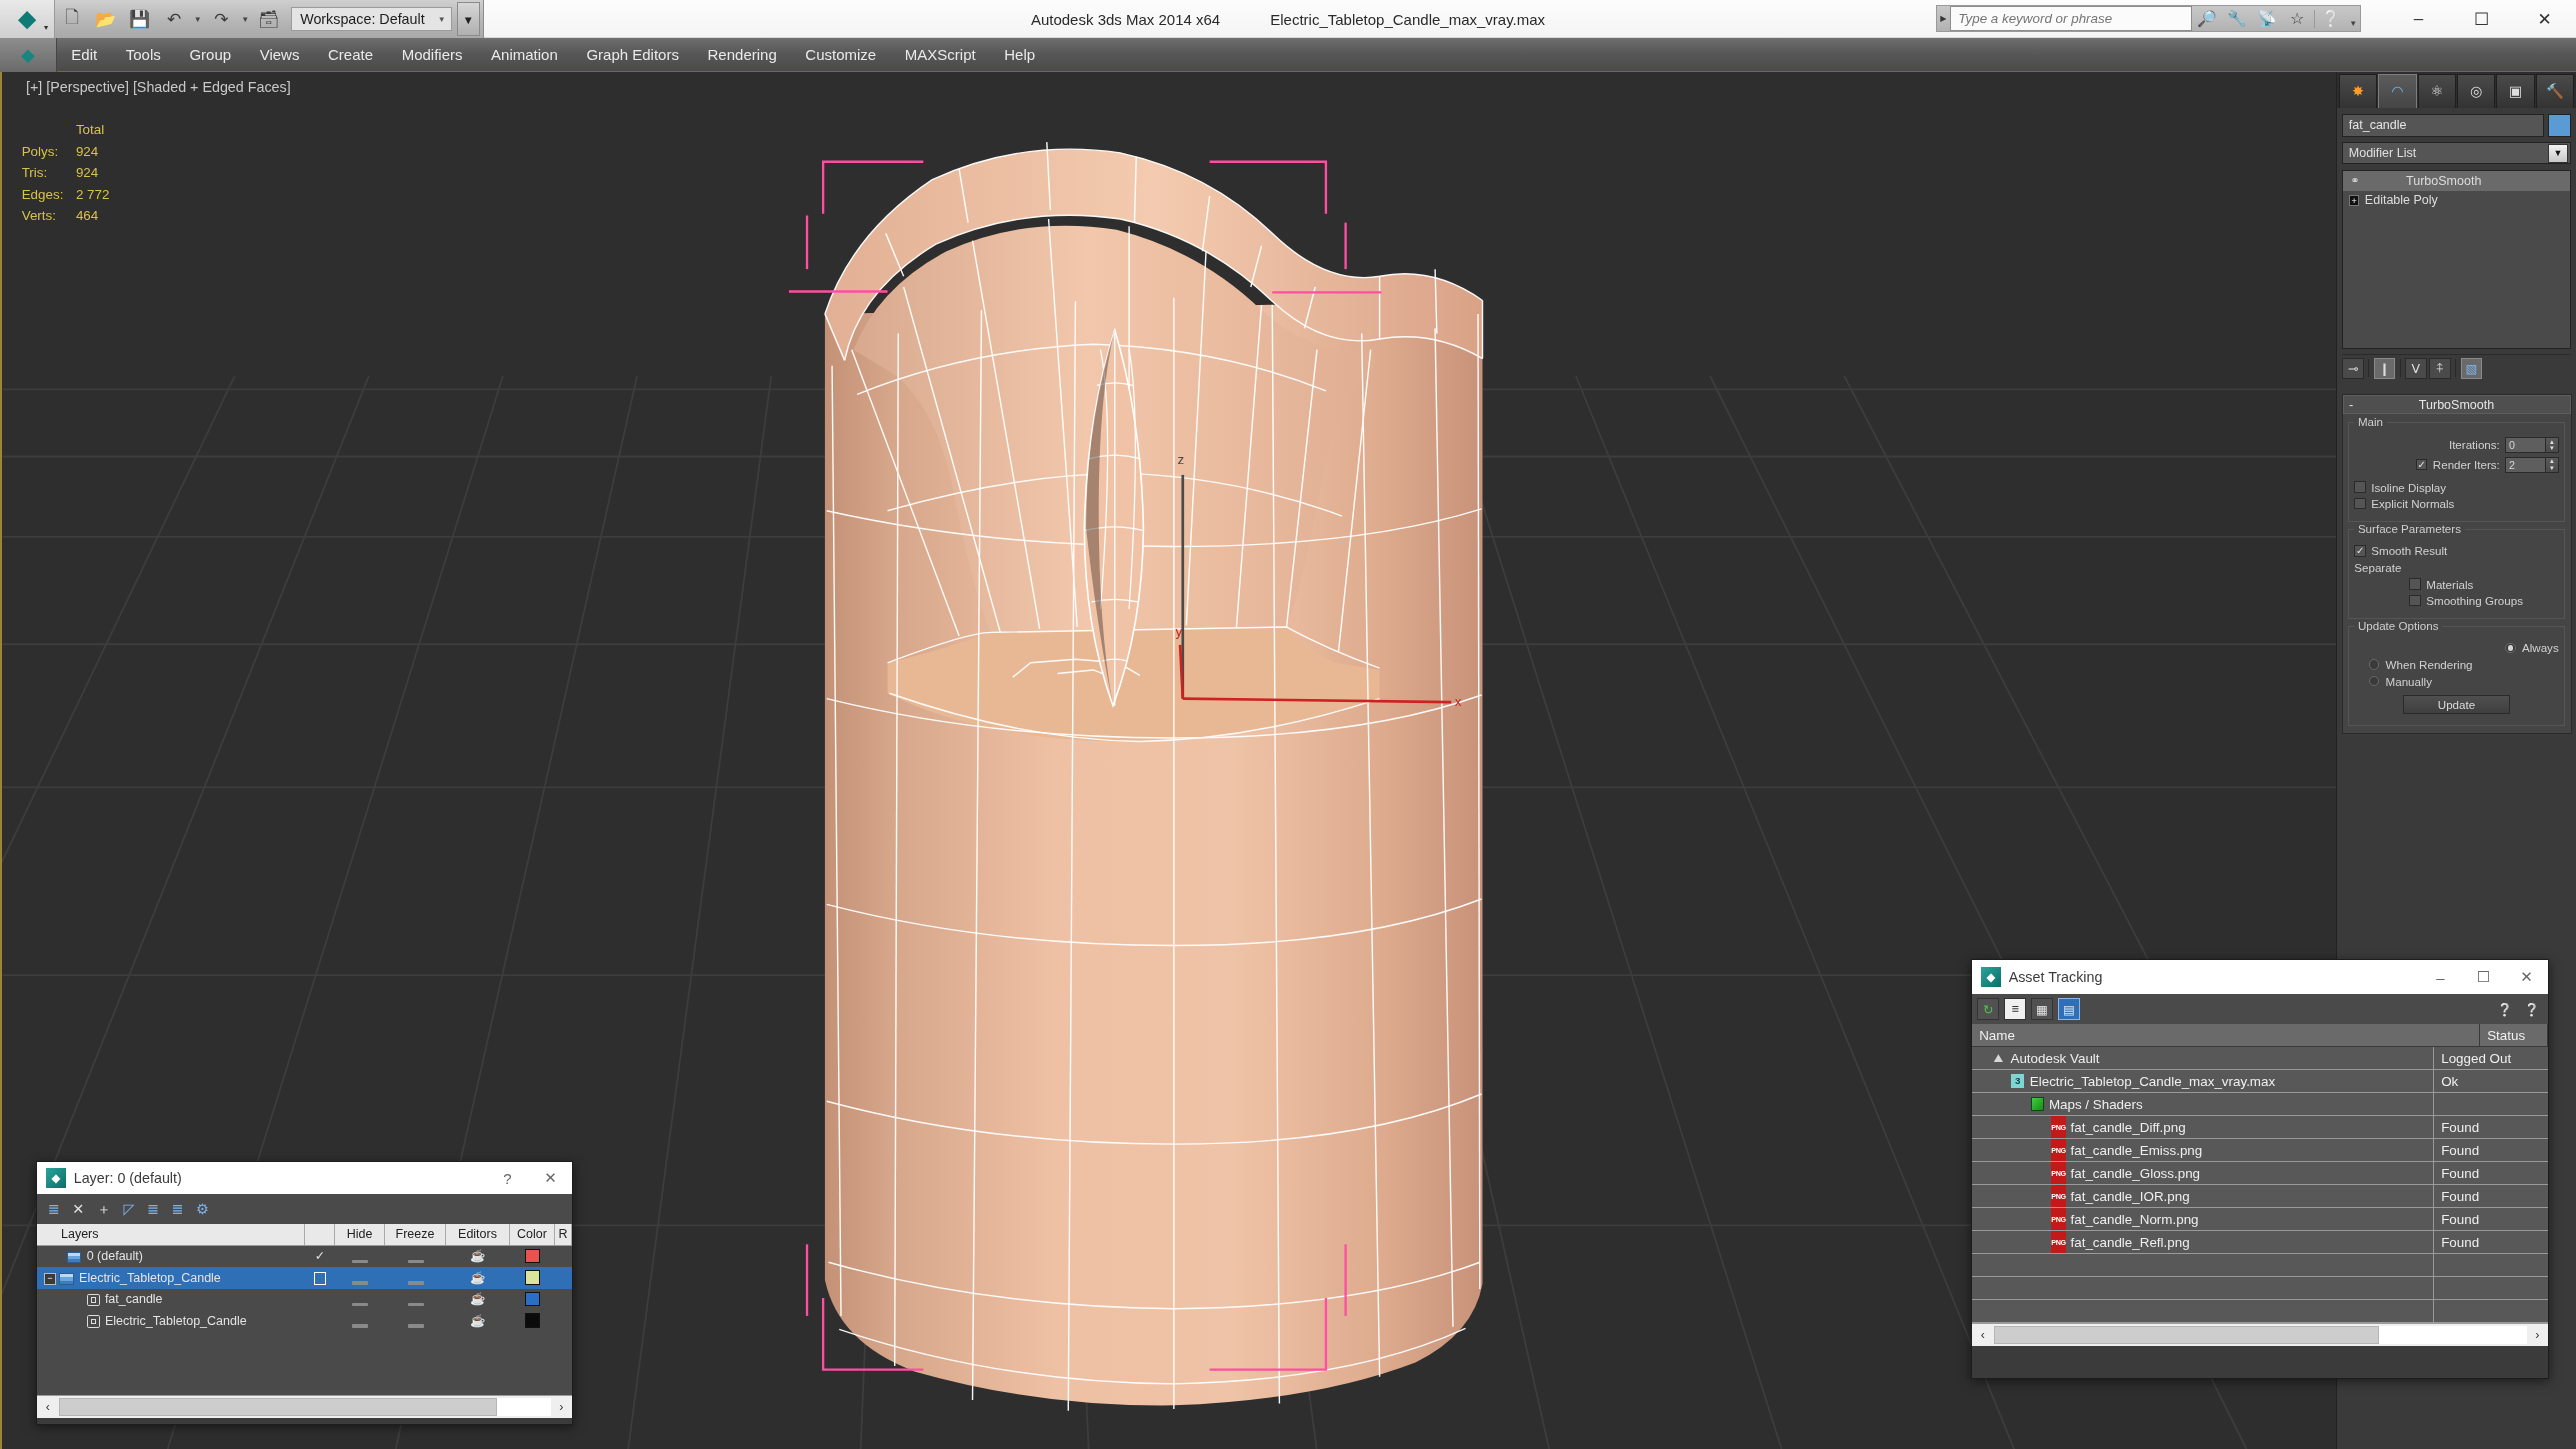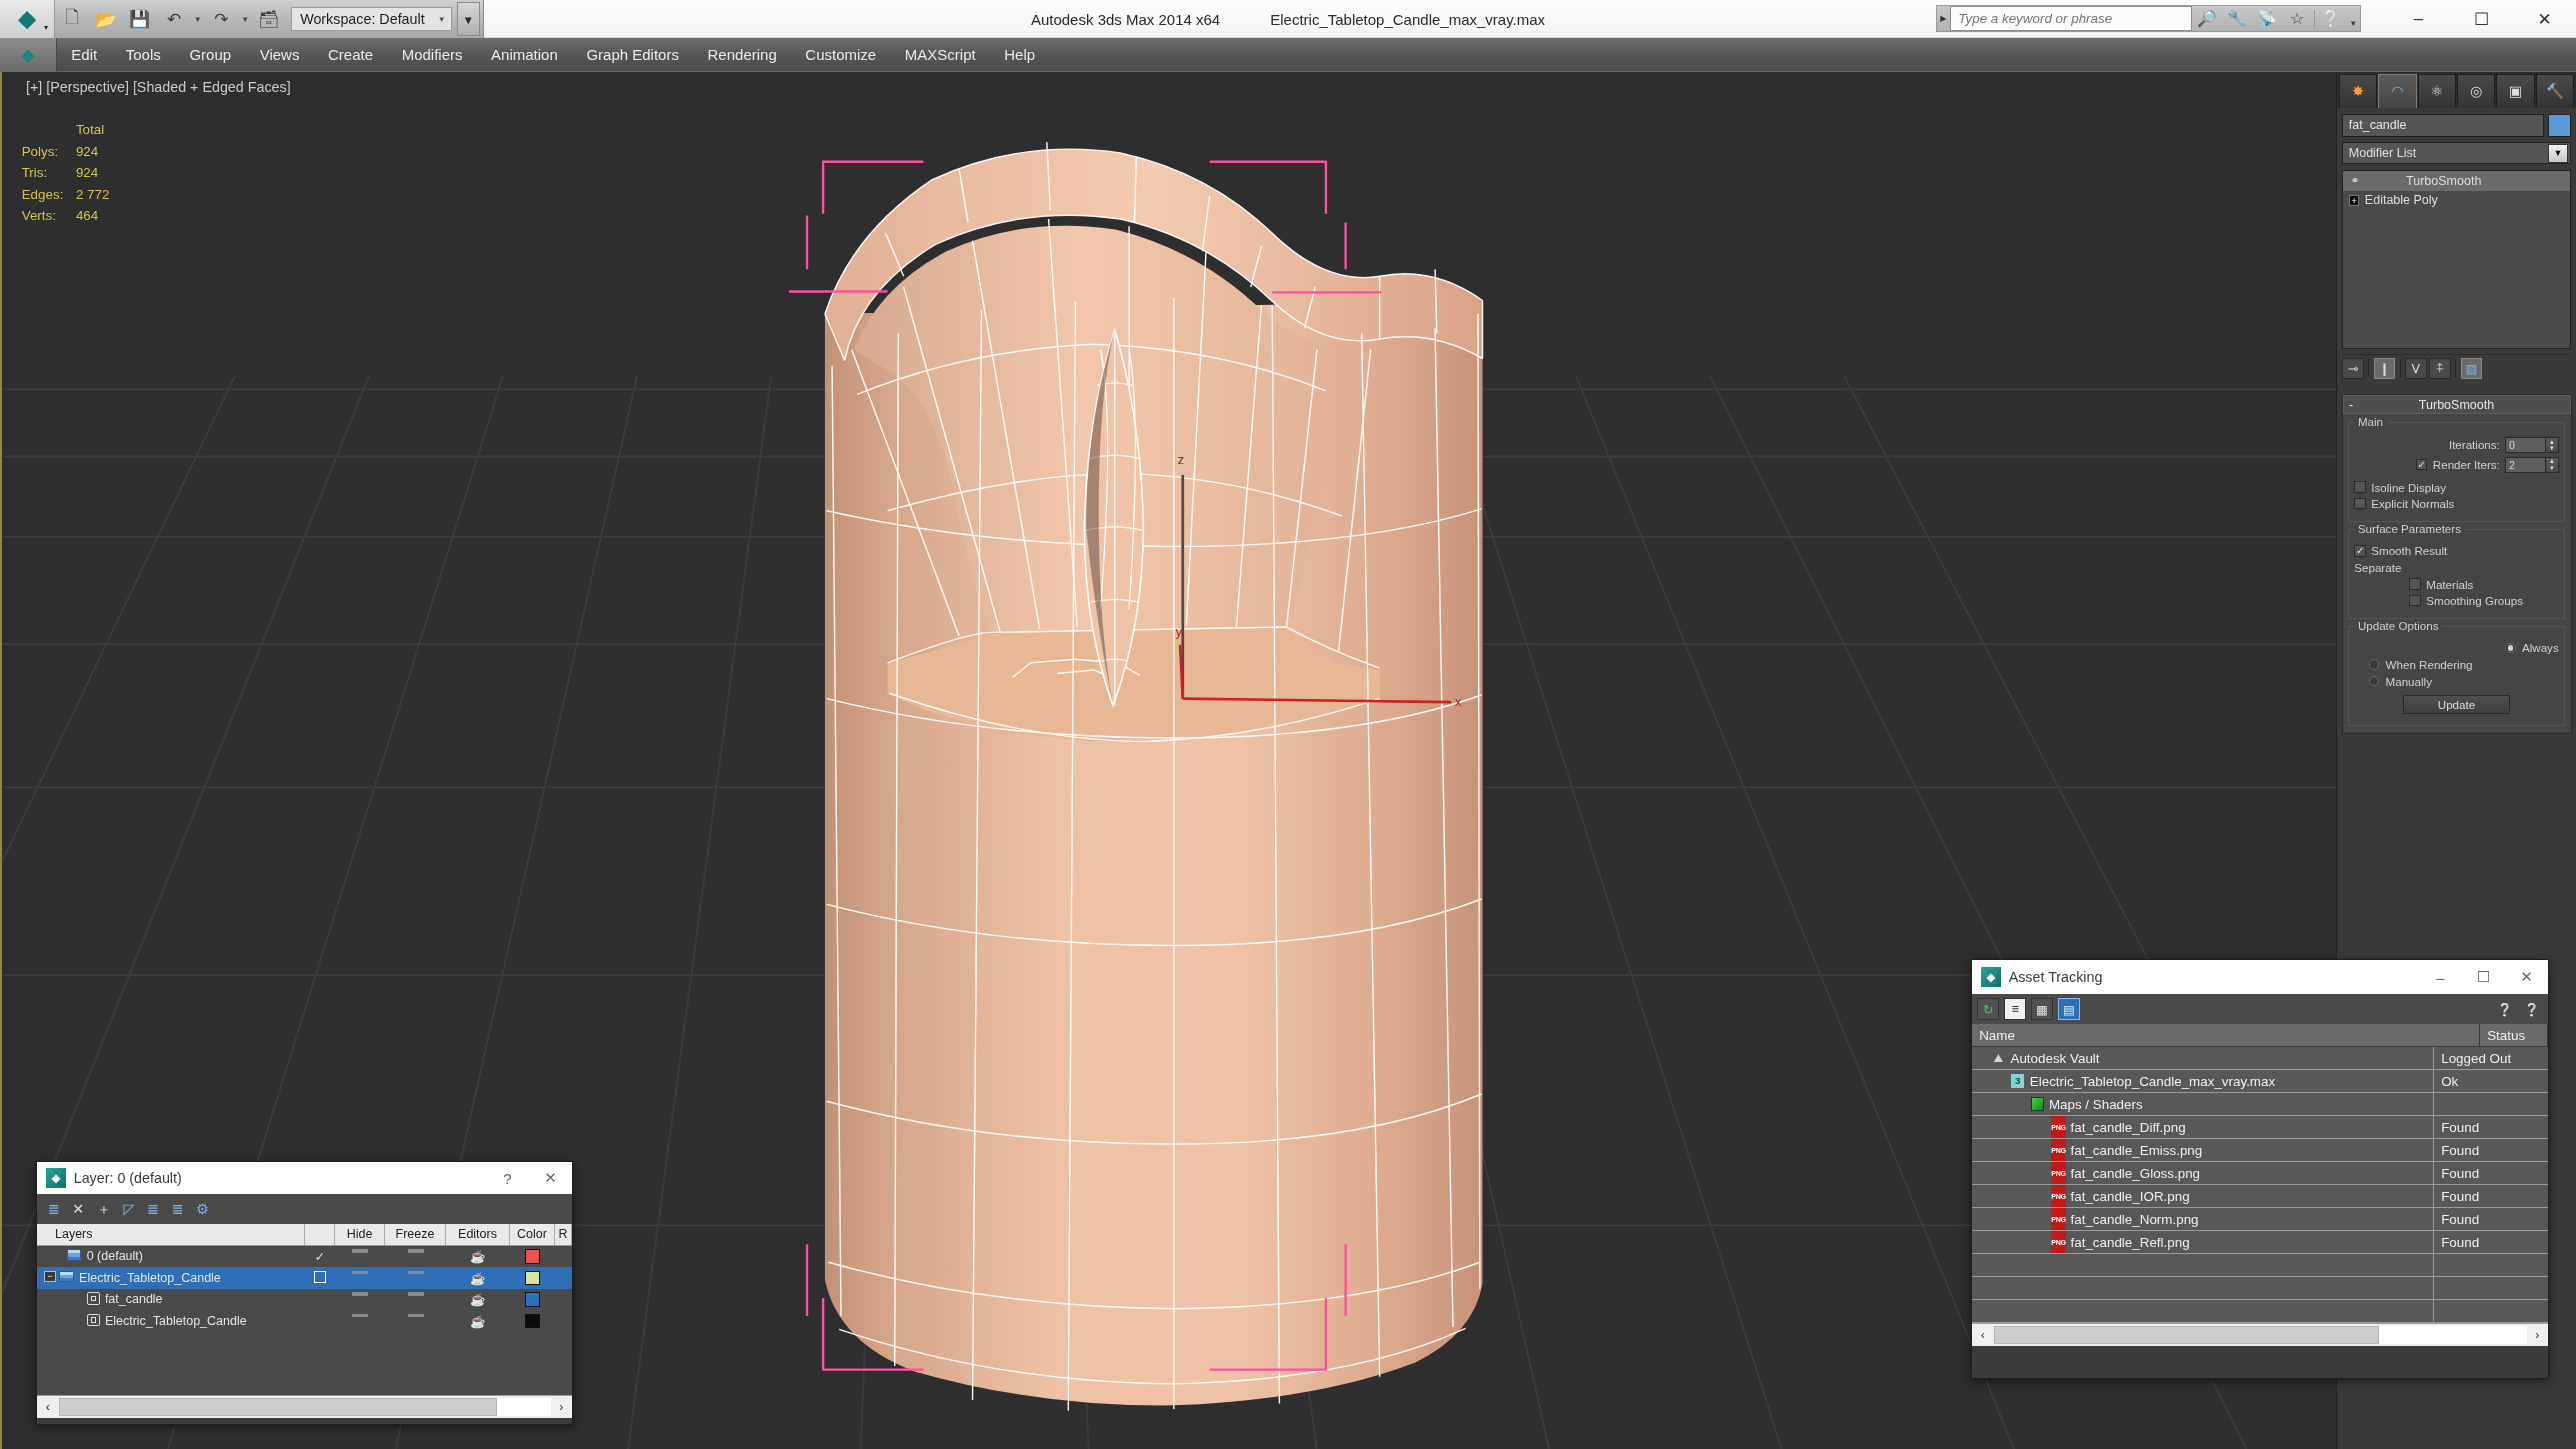--- a/index.html
+++ b/index.html
@@ -208,24 +208,24 @@
   .maps-ico { width:12.5px;height:13.4px;background:linear-gradient(135deg,#3dd13d,#1a8a1a);margin-right:5.4px;flex:none;border:0.9px solid #0c4a0c;}
   .hscroll { height: 23px; background:#efefef; display:flex; align-items:center; border-top:0.9px solid #9a9a9a;}
   .hscroll .arrb { width:21.5px; text-align:center; font-size:12.5px; color:#333;}
   .hscroll .track { flex:1; height:18px; background:#fff; position:relative;}
   .hscroll .thumb { position:absolute; left:0; top:0; height:18px; background:#cdcdcd; border:0.9px solid #b5b5b5;}
 
   
   .lay-table { background:#4a4a4a; }
   .lay-head { display:flex; height:21.5px; background:#e9e9e9; border-bottom:0.9px solid #9a9a9a; }
   .lay-head div { font-size:12.5px; color:#222; line-height:21.5px; text-align:center; border-right:0.9px solid #aaa; }
-  .lay-head div.nm { text-align:left; padding-left:18px; }
+  .lay-head div.nm { text-align:left; padding-left:24px; }
   .lay-row { display:flex; height:21.5px; align-items:center; font-size:12.5px; color:#e4e4e4; }
   .lay-row.sel { background:#2f6fb5; }
-  .lay-cell { height:14px; display:flex; align-items:flex-start; justify-content:center; }
+  .lay-cell { height:14px; display:flex; align-items:flex-end; justify-content:center; }
   .layer-ico { width:14.3px;height:11.6px;margin-right:5.4px;flex:none;
     background: linear-gradient(to bottom,#bcd9f2 0 33%,#6aa5de 33% 66%,#3d7dbd 66% 100%); border:0.9px solid #2b5d92;}
   .obj-ico { width:12.5px;height:12.5px;margin-right:5.4px;flex:none;border:0.9px solid #ddd;border-radius:1.8px;
     background:#4a4a4a; position:relative;}
   .obj-ico:after{content:"";position:absolute;inset:2.7px;border:0.9px solid #ddd;}
   .expander { width:11.6px;height:11.6px;background:#3a3a3a;border:0.9px solid #bbb;color:#fff;font-size:9px;
               line-height:9.8px;text-align:center;margin-right:3.6px;flex:none;}
   .dashmark { width:16px;height:3.6px;background:#8a8a8a;border-radius:0.9px; }
   .teapot { font-size:12.5px; color:#dcdcdc; }
   .colorchip { width:14.3px;height:14.3px;border:0.9px solid #111; }

